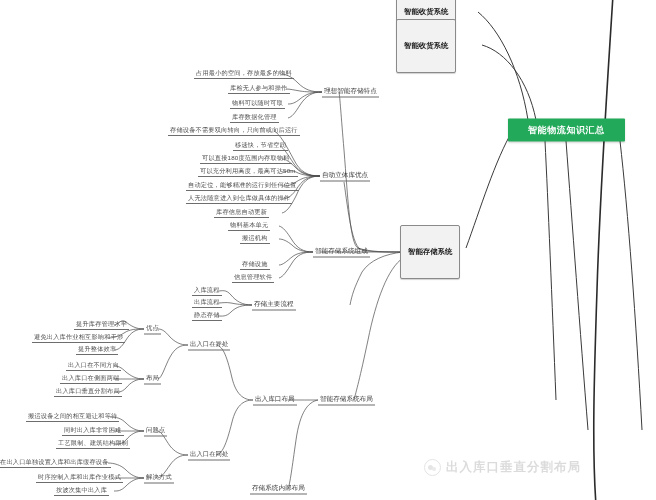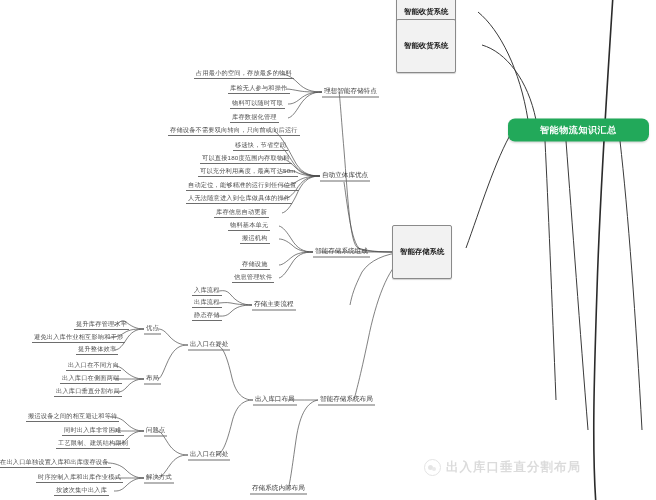--- a/index.html
+++ b/index.html
@@ -24,22 +24,22 @@
       border-bottom:0.7px solid #6d6d6d;text-align:center;}
 
   
   .boxed{font-size:7.4px;color:#1f1f1f;font-weight:bold;
          background:#f2f2f2;border:1px solid #8a8a8a;border-radius:2px;
          padding:21px 7px;text-align:center;
          box-shadow:0 1px 1px rgba(0,0,0,.18);}
 
   
   #root-node{position:absolute;transform:translateY(-50%);
-      background:#22a95a;border-radius:7px;
-      padding:5px 32px;color:#ffffff;font-size:9px;font-weight:bold;
+      background:#22a95a;border-radius:1px;
+      padding:5px 20px;color:#ffffff;font-size:9px;font-weight:bold;
       letter-spacing:.6px;white-space:nowrap;
       box-shadow:0 1px 2px rgba(0,0,0,.15);}
 
   
   #watermark{position:absolute;left:424px;top:459px;display:flex;
       align-items:center;gap:5px;opacity:.5;}
   #watermark .wm-text{font-size:12.5px;color:#b9b9b9;font-weight:bold;
       letter-spacing:1px;white-space:nowrap;}
   #watermark .wm-logo{width:15px;height:15px;border-radius:50%;
       border:1.3px solid #c8c8c8;position:relative;flex:0 0 auto;}
@@ -121,21 +121,21 @@
     <path d="M144 478 C 136 478, 131 475, 126 470 C 121 465, 114 463, 108 463"></path>
     <path d="M144 478 C 136 478, 131 478, 126 478 L 114 478"></path>
     <path d="M144 478 C 136 478, 131 481, 126 486 C 121 491, 118 491, 114 491"></path>
   </svg>
 
   <div id="root-node" style="left:508px;top:130px;">智能物流知识汇总</div>
 
   <div class="node boxed" style="left:396px;top:12px;">智能收货系统</div>
   <div class="node boxed" style="left:396px;top:46px;">智能收货系统</div>
 
-  <div class="node boxed" style="left:392px;top:252px;">智能存储系统</div>
+  <div class="node boxed" style="left:400px;top:252px;">智能存储系统</div>
 
   <div class="node l1" style="left:322px;top:92px;">理想智能存储特点</div>
   <div class="node l1" style="left:320px;top:176px;">自动立体库优点</div>
   <div class="node l1" style="left:313px;top:252px;">智能存储系统组成</div>
   <div class="node l1" style="left:252px;top:305px;">存储主要流程</div>
   <div class="node l1" style="left:318px;top:400px;">智能存储系统布局</div>
 
   <div class="node leaf" style="left:194px;top:74px;">占用最小的空间，存放最多的物料</div>
   <div class="node leaf" style="left:228px;top:89px;">库检无人参与和操作</div>
   <div class="node leaf" style="left:230px;top:104px;">物料可以随时可取</div>

